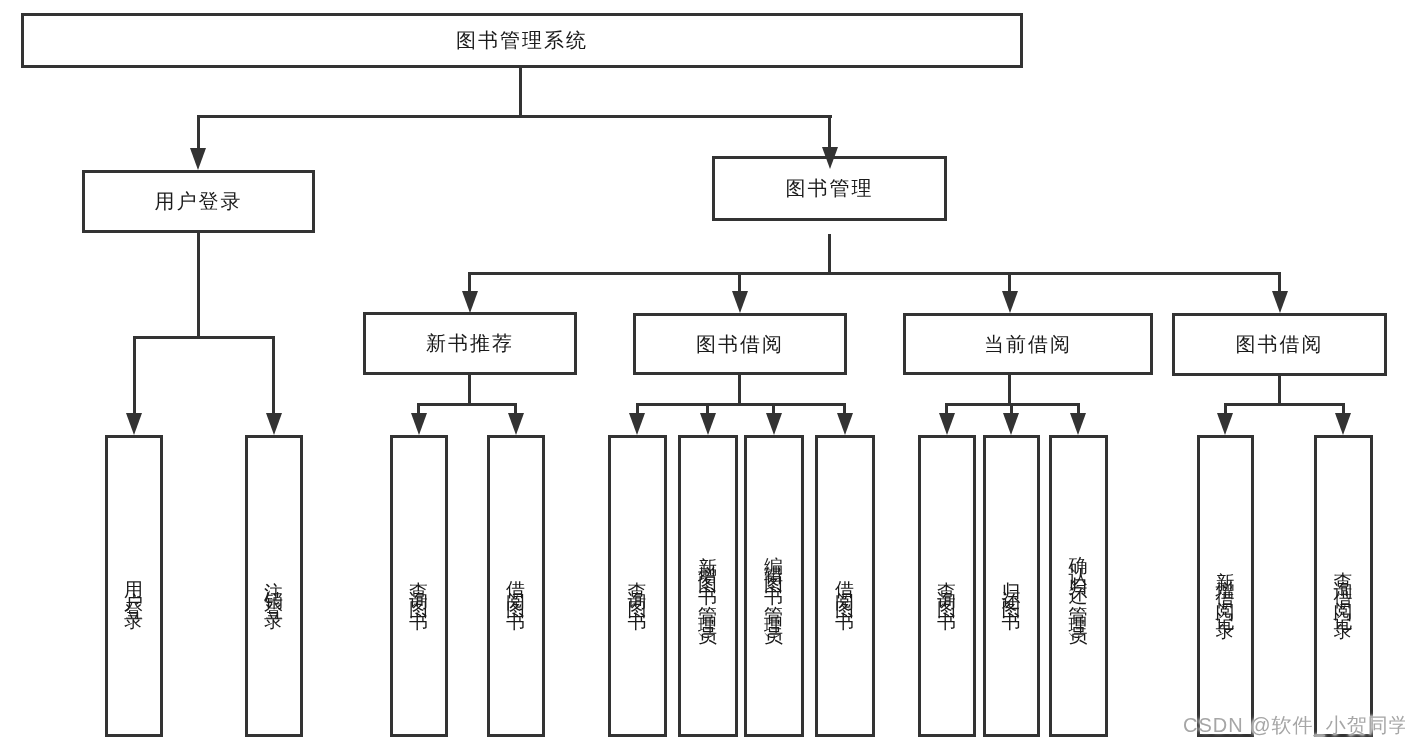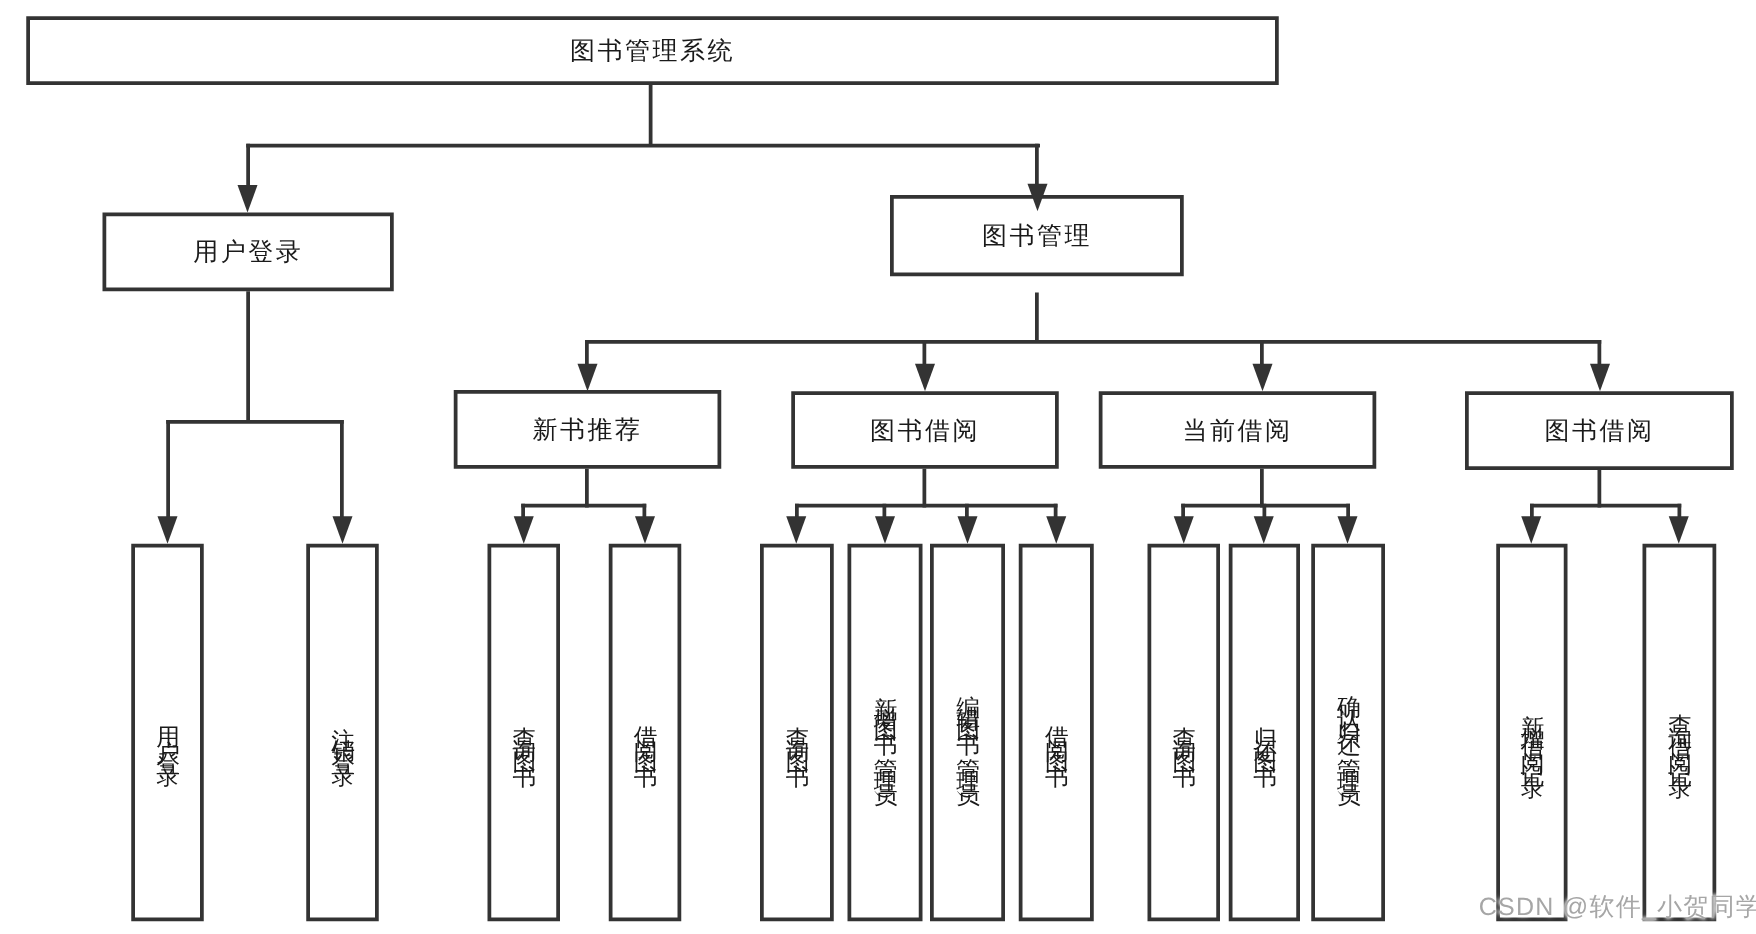--- a/index.html
+++ b/index.html
@@ -57,21 +57,21 @@
   </div>
 
   <div class="box h" style="left:633px;top:313px;width:214px;height:62px">
     <span>图书借阅</span>
   </div>
 
   <div class="box h" style="left:363px;top:312px;width:214px;height:63px">
     <span>新书推荐</span>
   </div>
 
-  <div class="box h" style="left:879px;top:313px;width:222px;height:62px">
+  <div class="box h" style="left:903px;top:313px;width:250px;height:62px">
     <span>当前借阅</span>
   </div>
 
   <div class="box h" style="left:1172px;top:313px;width:215px;height:63px">
     <span>图书借阅</span>
   </div>
 
   <div class="box v" style="left:105px;top:435px;width:58px;height:302px">
     <span>用户登录</span>
   </div>

